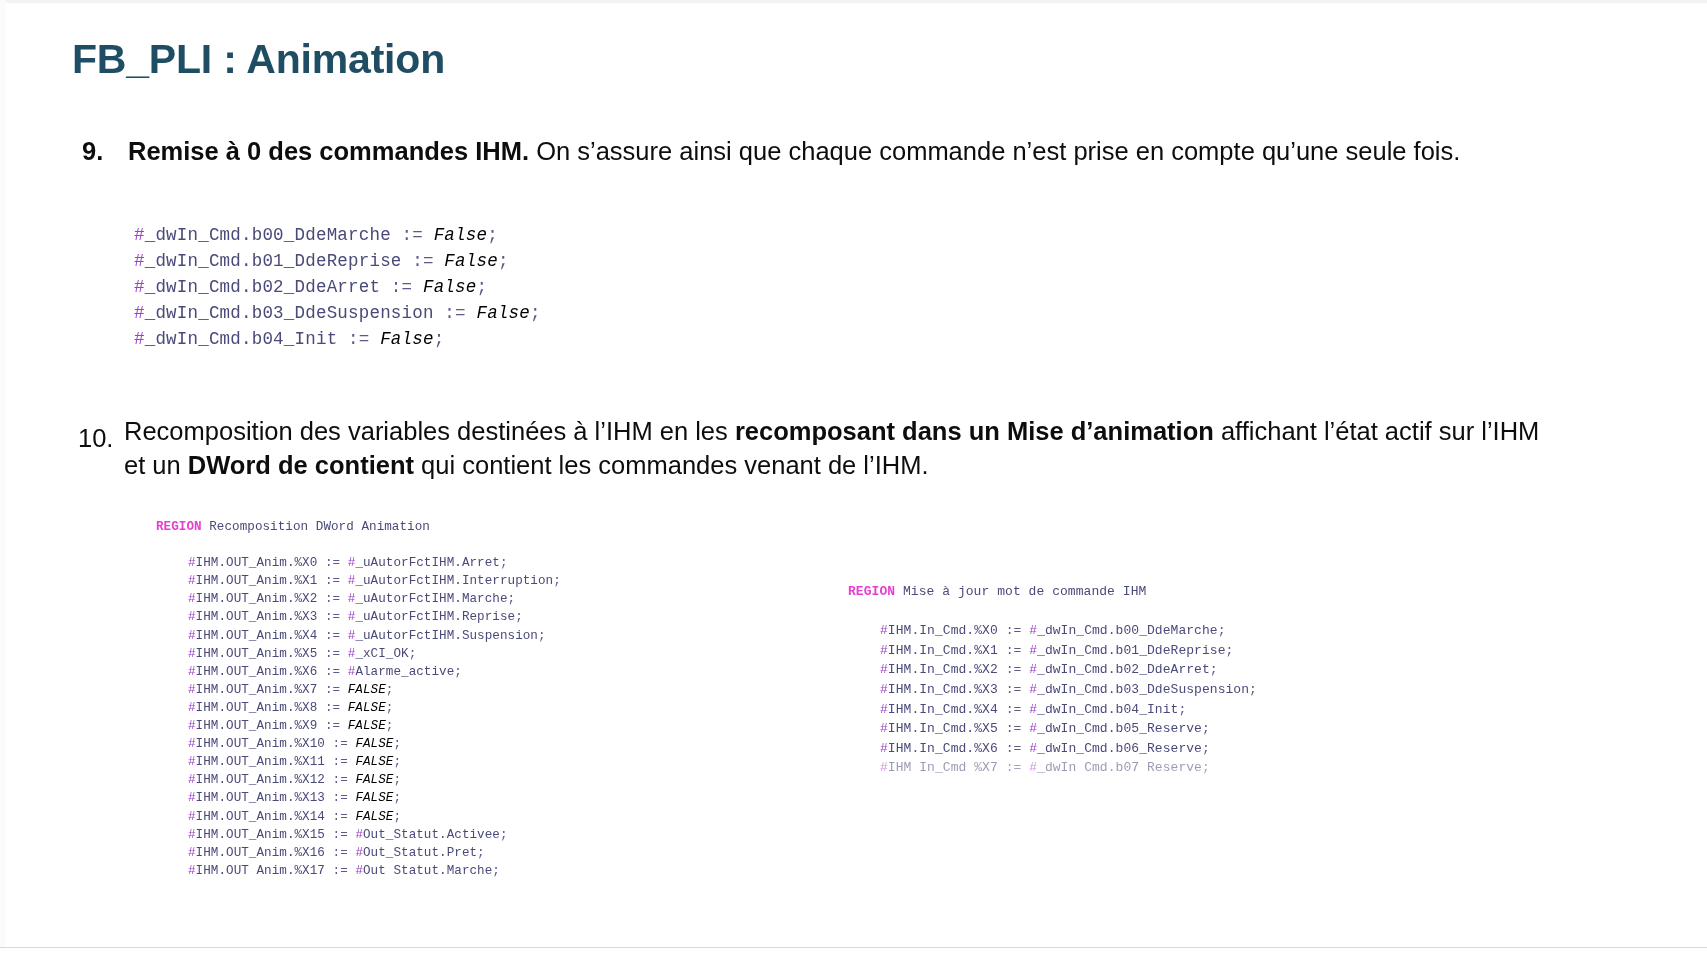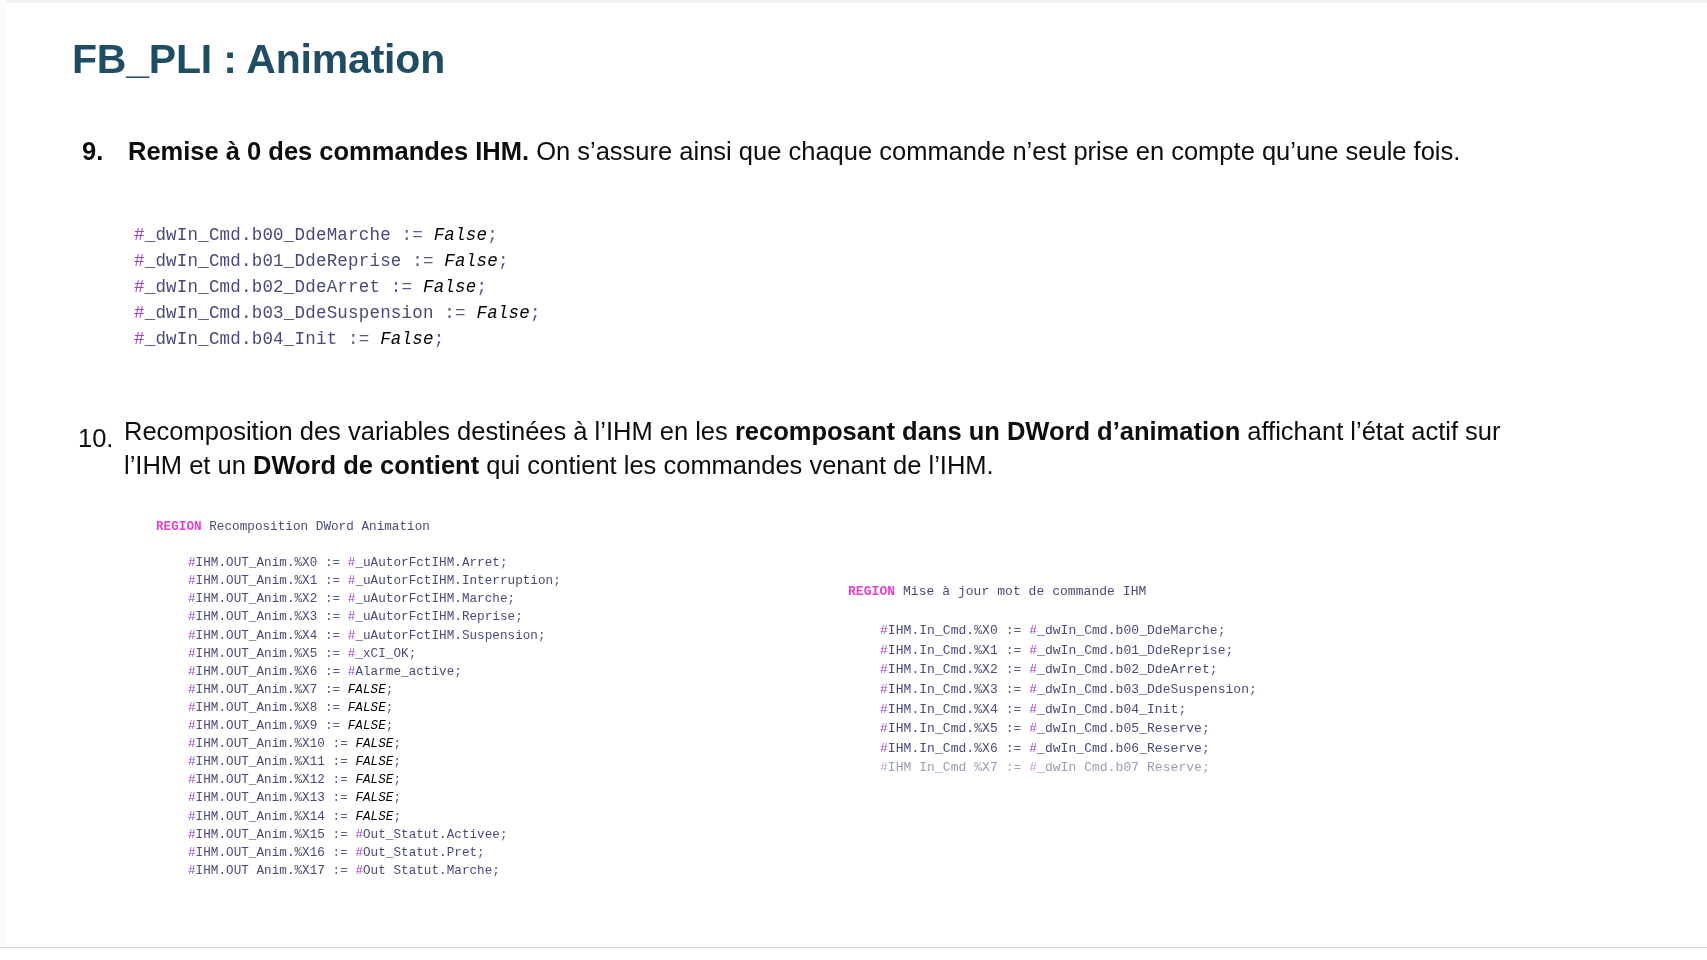--- a/index.html
+++ b/index.html
@@ -157,21 +157,21 @@
 
   <div class="para" id="para-9">
     <span class="num">9.</span>
     <span class="txt"><b>Remise à 0 des commandes IHM.</b><span> On s’assure ainsi que chaque commande n’est prise en compte qu’une seule fois.</span></span>
   </div>
 
   <div class="code-block" id="code-reset"><div class="code-line"><span class="t-hash">#</span><span class="t-var">_dwIn_Cmd.b00_DdeMarche </span><span class="t-op">:= </span><span class="t-bool">False</span><span class="t-op">;</span></div><div class="code-line"><span class="t-hash">#</span><span class="t-var">_dwIn_Cmd.b01_DdeReprise </span><span class="t-op">:= </span><span class="t-bool">False</span><span class="t-op">;</span></div><div class="code-line"><span class="t-hash">#</span><span class="t-var">_dwIn_Cmd.b02_DdeArret </span><span class="t-op">:= </span><span class="t-bool">False</span><span class="t-op">;</span></div><div class="code-line"><span class="t-hash">#</span><span class="t-var">_dwIn_Cmd.b03_DdeSuspension </span><span class="t-op">:= </span><span class="t-bool">False</span><span class="t-op">;</span></div><div class="code-line"><span class="t-hash">#</span><span class="t-var">_dwIn_Cmd.b04_Init </span><span class="t-op">:= </span><span class="t-bool">False</span><span class="t-op">;</span></div></div>
 
   <div class="para" id="para-10">
     <span class="num">10.</span>
-    <span class="txt"><span>Recomposition des variables destinées à l’IHM en les </span><b>recomposant dans un DWord d’animation</b><span> affichant l’état actif sur l’IHM et un </span><b>DWord de contient</b><span> qui contient les commandes venant de l’IHM.</span></span>
+    <span class="txt"><span>Recomposition des variables destinées à l’IHM en les </span><b>recomposant dans un Mise d’animation</b><span> affichant l’état actif sur l’IHM et un </span><b>DWord de contient</b><span> qui contient les commandes venant de l’IHM.</span></span>
   </div>
 
   <div class="code-block" id="code-anim"><div class="code-line"><span class="t-region">REGION</span><span class="t-cmt"> Recomposition DWord Animation</span></div><div class="code-line">&nbsp;</div><div class="code-line indent"><span class="t-hash">#</span><span class="t-var">IHM.OUT_Anim.%X0 </span><span class="t-op">:= </span><span class="t-hash">#</span><span class="t-var">_uAutorFctIHM.Arret</span><span class="t-op">;</span></div><div class="code-line indent"><span class="t-hash">#</span><span class="t-var">IHM.OUT_Anim.%X1 </span><span class="t-op">:= </span><span class="t-hash">#</span><span class="t-var">_uAutorFctIHM.Interruption</span><span class="t-op">;</span></div><div class="code-line indent"><span class="t-hash">#</span><span class="t-var">IHM.OUT_Anim.%X2 </span><span class="t-op">:= </span><span class="t-hash">#</span><span class="t-var">_uAutorFctIHM.Marche</span><span class="t-op">;</span></div><div class="code-line indent"><span class="t-hash">#</span><span class="t-var">IHM.OUT_Anim.%X3 </span><span class="t-op">:= </span><span class="t-hash">#</span><span class="t-var">_uAutorFctIHM.Reprise</span><span class="t-op">;</span></div><div class="code-line indent"><span class="t-hash">#</span><span class="t-var">IHM.OUT_Anim.%X4 </span><span class="t-op">:= </span><span class="t-hash">#</span><span class="t-var">_uAutorFctIHM.Suspension</span><span class="t-op">;</span></div><div class="code-line indent"><span class="t-hash">#</span><span class="t-var">IHM.OUT_Anim.%X5 </span><span class="t-op">:= </span><span class="t-hash">#</span><span class="t-var">_xCI_OK</span><span class="t-op">;</span></div><div class="code-line indent"><span class="t-hash">#</span><span class="t-var">IHM.OUT_Anim.%X6 </span><span class="t-op">:= </span><span class="t-hash">#</span><span class="t-var">Alarme_active</span><span class="t-op">;</span></div><div class="code-line indent"><span class="t-hash">#</span><span class="t-var">IHM.OUT_Anim.%X7 </span><span class="t-op">:= </span><span class="t-bool">FALSE</span><span class="t-op">;</span></div><div class="code-line indent"><span class="t-hash">#</span><span class="t-var">IHM.OUT_Anim.%X8 </span><span class="t-op">:= </span><span class="t-bool">FALSE</span><span class="t-op">;</span></div><div class="code-line indent"><span class="t-hash">#</span><span class="t-var">IHM.OUT_Anim.%X9 </span><span class="t-op">:= </span><span class="t-bool">FALSE</span><span class="t-op">;</span></div><div class="code-line indent"><span class="t-hash">#</span><span class="t-var">IHM.OUT_Anim.%X10 </span><span class="t-op">:= </span><span class="t-bool">FALSE</span><span class="t-op">;</span></div><div class="code-line indent"><span class="t-hash">#</span><span class="t-var">IHM.OUT_Anim.%X11 </span><span class="t-op">:= </span><span class="t-bool">FALSE</span><span class="t-op">;</span></div><div class="code-line indent"><span class="t-hash">#</span><span class="t-var">IHM.OUT_Anim.%X12 </span><span class="t-op">:= </span><span class="t-bool">FALSE</span><span class="t-op">;</span></div><div class="code-line indent"><span class="t-hash">#</span><span class="t-var">IHM.OUT_Anim.%X13 </span><span class="t-op">:= </span><span class="t-bool">FALSE</span><span class="t-op">;</span></div><div class="code-line indent"><span class="t-hash">#</span><span class="t-var">IHM.OUT_Anim.%X14 </span><span class="t-op">:= </span><span class="t-bool">FALSE</span><span class="t-op">;</span></div><div class="code-line indent"><span class="t-hash">#</span><span class="t-var">IHM.OUT_Anim.%X15 </span><span class="t-op">:= </span><span class="t-hash">#</span><span class="t-var">Out_Statut.Activee</span><span class="t-op">;</span></div><div class="code-line indent"><span class="t-hash">#</span><span class="t-var">IHM.OUT_Anim.%X16 </span><span class="t-op">:= </span><span class="t-hash">#</span><span class="t-var">Out_Statut.Pret</span><span class="t-op">;</span></div><div class="code-line indent"><span class="t-hash">#</span><span class="t-var">IHM.OUT Anim.%X17 </span><span class="t-op">:= </span><span class="t-hash">#</span><span class="t-var">Out Statut.Marche</span><span class="t-op">;</span></div></div>
 
   <div class="code-block" id="code-cmd"><div class="code-line"><span class="t-region">REGION</span><span class="t-cmt"> Mise à jour mot de commande IHM</span></div><div class="code-line">&nbsp;</div><div class="code-line indent"><span class="t-hash">#</span><span class="t-var">IHM.In_Cmd.%X0 </span><span class="t-op">:= </span><span class="t-hash">#</span><span class="t-var">_dwIn_Cmd.b00_DdeMarche</span><span class="t-op">;</span></div><div class="code-line indent"><span class="t-hash">#</span><span class="t-var">IHM.In_Cmd.%X1 </span><span class="t-op">:= </span><span class="t-hash">#</span><span class="t-var">_dwIn_Cmd.b01_DdeReprise</span><span class="t-op">;</span></div><div class="code-line indent"><span class="t-hash">#</span><span class="t-var">IHM.In_Cmd.%X2 </span><span class="t-op">:= </span><span class="t-hash">#</span><span class="t-var">_dwIn_Cmd.b02_DdeArret</span><span class="t-op">;</span></div><div class="code-line indent"><span class="t-hash">#</span><span class="t-var">IHM.In_Cmd.%X3 </span><span class="t-op">:= </span><span class="t-hash">#</span><span class="t-var">_dwIn_Cmd.b03_DdeSuspension</span><span class="t-op">;</span></div><div class="code-line indent"><span class="t-hash">#</span><span class="t-var">IHM.In_Cmd.%X4 </span><span class="t-op">:= </span><span class="t-hash">#</span><span class="t-var">_dwIn_Cmd.b04_Init</span><span class="t-op">;</span></div><div class="code-line indent"><span class="t-hash">#</span><span class="t-var">IHM.In_Cmd.%X5 </span><span class="t-op">:= </span><span class="t-hash">#</span><span class="t-var">_dwIn_Cmd.b05_Reserve</span><span class="t-op">;</span></div><div class="code-line indent"><span class="t-hash">#</span><span class="t-var">IHM.In_Cmd.%X6 </span><span class="t-op">:= </span><span class="t-hash">#</span><span class="t-var">_dwIn_Cmd.b06_Reserve</span><span class="t-op">;</span></div><div class="code-line indent fade-last"><span class="t-hash">#</span><span class="t-var">IHM In_Cmd %X7 </span><span class="t-op">:= </span><span class="t-hash">#</span><span class="t-var">_dwIn Cmd.b07 Reserve</span><span class="t-op">;</span></div></div>
 
   <div class="edge-bottom"></div>
 </div>
 
 </body></html>

